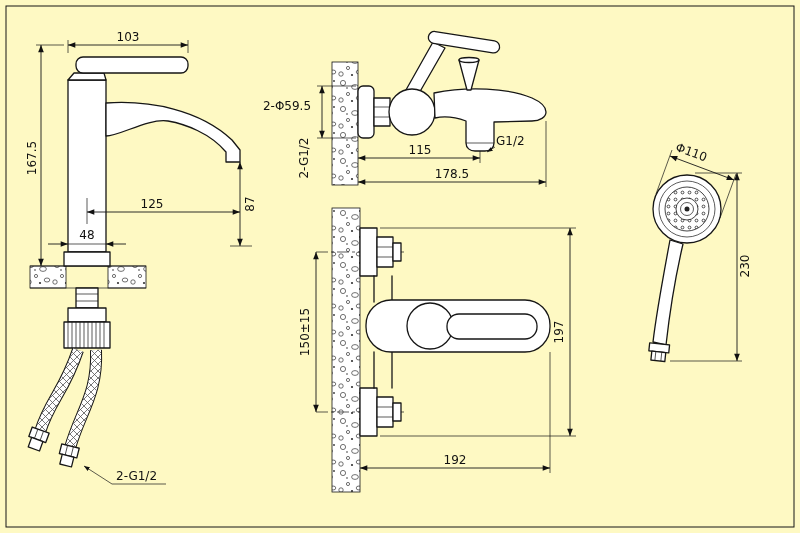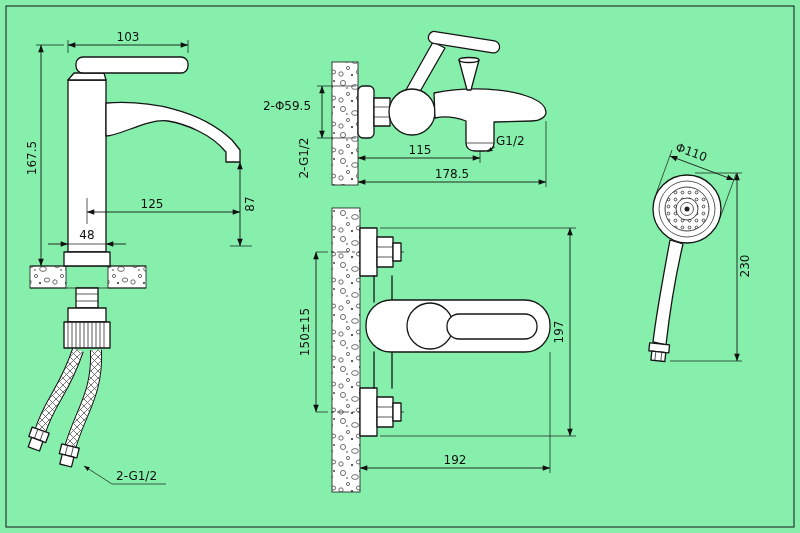--- a/index.html
+++ b/index.html
@@ -1,16 +1,16 @@
 <!DOCTYPE html>
 <html><head>
 <meta charset="utf-8">
 <style>
   html,body{margin:0;padding:0;background:#e9e9e9;}
-  .page{width:800px;height:533px;background:#86efac;position:relative;overflow:hidden;
+  .page{width:800px;height:533px;background:#fef9c3;position:relative;overflow:hidden;
         font-family:"DejaVu Sans", sans-serif;}
   svg{display:block;}
   .objf{fill:#ffffff;stroke:#161616;stroke-width:1.3;stroke-linejoin:round;}
   .obj{fill:none;stroke:#161616;stroke-width:1.3;stroke-linejoin:round;stroke-linecap:round;}
   .thin{fill:none;stroke:#161616;stroke-width:0.7;}
   .dim{fill:none;stroke:#161616;stroke-width:0.9;}
   .ext{fill:none;stroke:#161616;stroke-width:0.7;}
   .cl{fill:none;stroke:#161616;stroke-width:0.7;stroke-dasharray:12 3 3 3;}
   .dimtxt{font-family:"DejaVu Sans", sans-serif;font-size:12px;fill:#111;}
 </style>

